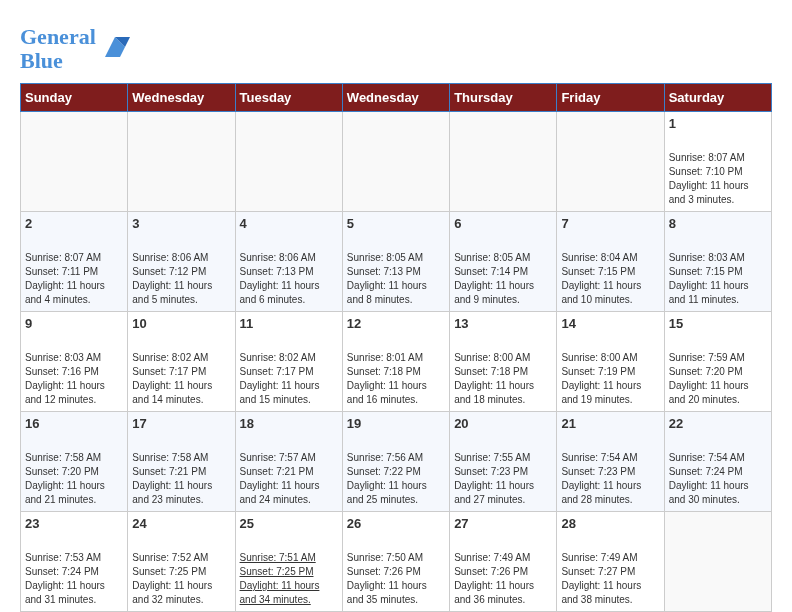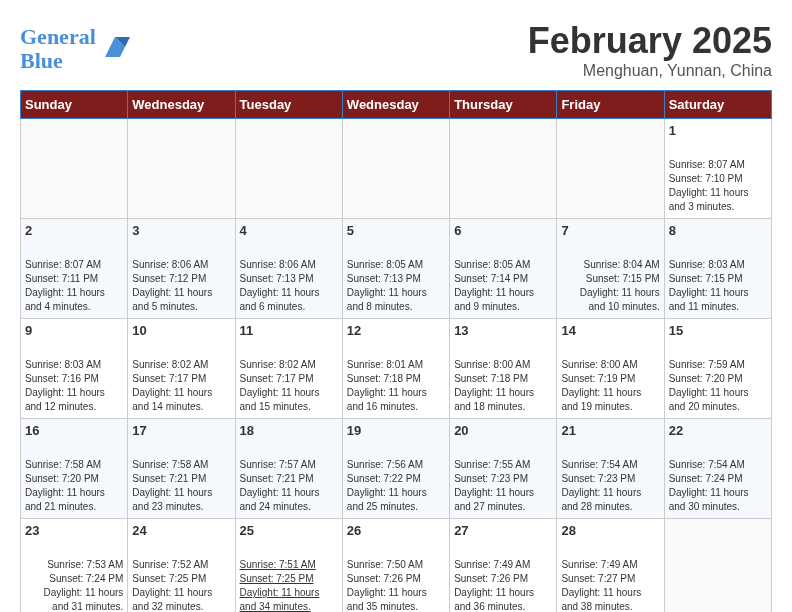--- a/index.html
+++ b/index.html
@@ -102,24 +102,20 @@
       <div class="logo-text">
         <span>General</span><br>
         <span style="color:#4a90d9;">Blue</span>
       </div>
     </div>
     <svg class="logo-icon" viewBox="0 0 30 30">
       <polygon points="5,25 15,5 25,15 20,25" fill="#4a90d9"></polygon>
       <polygon points="15,5 25,15 30,5" fill="#2a6ab9"></polygon>
     </svg>
   </div>
-  <div class="title-block">
-    <div class="month-title">February 2025</div>
-    <div class="subtitle">Menghuan, Yunnan, China</div>
-  </div>
 </div>
 
 <table class="calendar">
   <thead>
     <tr>
     <th>Sunday</th>
         <th>Wednesday</th>
         <th>Tuesday</th>
         <th>Wednesday</th>
         <th>Thursday</th>
@@ -174,21 +170,21 @@
         </td>
         <td>
           <div class="day-num">6</div>
           <div class="day-info" style="white-space: pre-line;">Sunrise: 8:05 AM
 Sunset: 7:14 PM
 Daylight: 11 hours
 and 9 minutes.</div>
         </td>
         <td>
           <div class="day-num">7</div>
-          <div class="day-info" style="white-space: pre-line; text-align: right;">Sunrise: 8:04 AM
+          <div class="day-info" style="white-space: pre-line;">Sunrise: 8:04 AM
 Sunset: 7:15 PM
 Daylight: 11 hours
 and 10 minutes.</div>
         </td>
         <td>
           <div class="day-num">8</div>
           <div class="day-info" style="white-space: pre-line;">Sunrise: 8:03 AM
 Sunset: 7:15 PM
 Daylight: 11 hours
 and 11 minutes.</div>
@@ -292,21 +288,21 @@
           <div class="day-num">22</div>
           <div class="day-info" style="white-space: pre-line;">Sunrise: 7:54 AM
 Sunset: 7:24 PM
 Daylight: 11 hours
 and 30 minutes.</div>
         </td>
       </tr>
       <tr>
         <td>
           <div class="day-num">23</div>
-          <div class="day-info" style="white-space: pre-line; text-align: right;">Sunrise: 7:53 AM
+          <div class="day-info" style="white-space: pre-line;">Sunrise: 7:53 AM
 Sunset: 7:24 PM
 Daylight: 11 hours
 and 31 minutes.</div>
         </td>
         <td>
           <div class="day-num">24</div>
           <div class="day-info" style="white-space: pre-line;">Sunrise: 7:52 AM
 Sunset: 7:25 PM
 Daylight: 11 hours
 and 32 minutes.</div>

